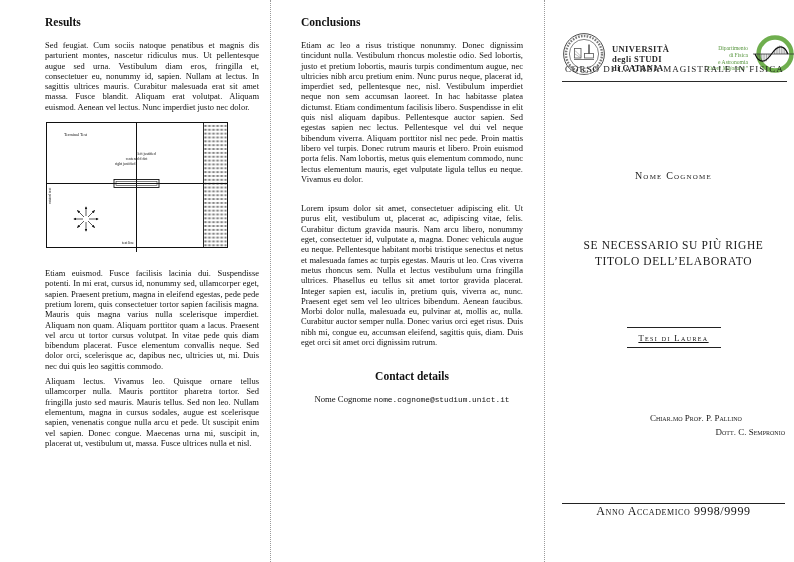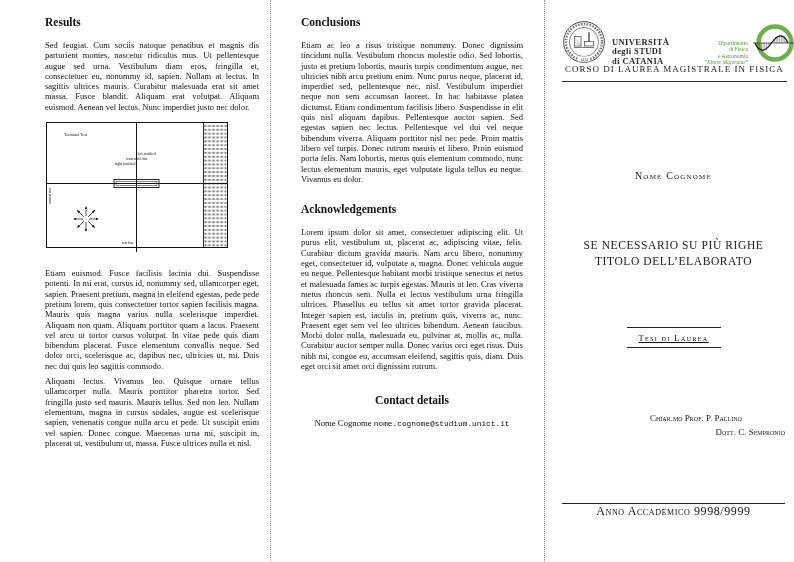--- a/index.html
+++ b/index.html
@@ -12,21 +12,21 @@
   .col2{left:289px;width:222px;}
   .col3{left:548px;top:0;width:227px;height:562px;}
   h2.hd{font-size:11.5px;line-height:12px;font-weight:bold;margin:0 0 12px 0;}
   p.body{font-size:8.5px;line-height:10.3px;text-align:justify;margin:0 0 5px 0;}
   .figwrap{margin:10px 0 11px 1px;}
   .sect-ack{margin-top:19px;}
   .sect-contact{margin-top:23px;text-align:center;}
   .contact-line{font-size:8.7px;margin:0;}
   .mono{font-family:"Liberation Mono","DejaVu Sans Mono",monospace;font-size:7.8px;}
   
-  .logos{position:absolute;top:20px;left:2px;right:0;display:flex;align-items:flex-end;}
+  .logos{position:absolute;top:32px;left:2px;right:0;display:flex;align-items:center;}
   .univ-text{margin-left:6px;margin-top:9px;font-size:8.5px;line-height:9.5px;
              letter-spacing:.4px;color:#2b2b2b;font-weight:bold;}
   .dept-text{margin-left:auto;margin-top:7px;text-align:right;font-size:5.6px;line-height:6.6px;
              color:#58963f;}
   .dept-text .qline{font-style:italic;}
   .deptlogo{margin-left:3px;margin-right:-12px;}
   .course{position:absolute;top:64px;left:2px;right:0;text-align:center;font-size:9px;
           letter-spacing:1px;padding-bottom:7px;border-bottom:1px solid #2a2a2a;color:#1c1c1c;}
   .author{position:absolute;top:170px;left:0;right:0;text-align:center;font-variant:small-caps;
           font-size:10px;letter-spacing:1.2px;color:#222;}
@@ -101,21 +101,20 @@
 
     <p class="body">Etiam euismod. Fusce facilisis lacinia dui. Suspendisse potenti. In mi erat, cursus id, nonummy sed, ullamcorper eget, sapien. Praesent pretium, magna in eleifend egestas, pede pede pretium lorem, quis consectetuer tortor sapien facilisis magna. Mauris quis magna varius nulla scelerisque imperdiet. Aliquam non quam. Aliquam porttitor quam a lacus. Praesent vel arcu ut tortor cursus volutpat. In vitae pede quis diam bibendum placerat. Fusce elementum convallis neque. Sed dolor orci, scelerisque ac, dapibus nec, ultricies ut, mi. Duis nec dui quis leo sagittis commodo.</p>
     <p class="body" style="margin-top:3px">Aliquam lectus. Vivamus leo. Quisque ornare tellus ullamcorper nulla. Mauris porttitor pharetra tortor. Sed fringilla justo sed mauris. Mauris tellus. Sed non leo. Nullam elementum, magna in cursus sodales, augue est scelerisque sapien, venenatis congue nulla arcu et pede. Ut suscipit enim vel sapien. Donec congue. Maecenas urna mi, suscipit in, placerat ut, vestibulum ut, massa. Fusce ultrices nulla et nisl.</p>
   </div>
 
   <div class="col col2">
     <h2 class="hd">Conclusions</h2>
     <p class="body">Etiam ac leo a risus tristique nonummy. Donec dignissim tincidunt nulla. Vestibulum rhoncus molestie odio. Sed lobortis, justo et pretium lobortis, mauris turpis condimentum augue, nec ultricies nibh arcu pretium enim. Nunc purus neque, placerat id, imperdiet sed, pellentesque nec, nisl. Vestibulum imperdiet neque non sem accumsan laoreet. In hac habitasse platea dictumst. Etiam condimentum facilisis libero. Suspendisse in elit quis nisl aliquam dapibus. Pellentesque auctor sapien. Sed egestas sapien nec lectus. Pellentesque vel dui vel neque bibendum viverra. Aliquam porttitor nisl nec pede. Proin mattis libero vel turpis. Donec rutrum mauris et libero. Proin euismod porta felis. Nam lobortis, metus quis elementum commodo, nunc lectus elementum mauris, eget vulputate ligula tellus eu neque. Vivamus eu dolor.</p>
 
     <div class="sect-ack">
-      <h2 class="hd">Acknowledgements</h2>
       <p class="body">Lorem ipsum dolor sit amet, consectetuer adipiscing elit. Ut purus elit, vestibulum ut, placerat ac, adipiscing vitae, felis. Curabitur dictum gravida mauris. Nam arcu libero, nonummy eget, consectetuer id, vulputate a, magna. Donec vehicula augue eu neque. Pellentesque habitant morbi tristique senectus et netus et malesuada fames ac turpis egestas. Mauris ut leo. Cras viverra metus rhoncus sem. Nulla et lectus vestibulum urna fringilla ultrices. Phasellus eu tellus sit amet tortor gravida placerat. Integer sapien est, iaculis in, pretium quis, viverra ac, nunc. Praesent eget sem vel leo ultrices bibendum. Aenean faucibus. Morbi dolor nulla, malesuada eu, pulvinar at, mollis ac, nulla. Curabitur auctor semper nulla. Donec varius orci eget risus. Duis nibh mi, congue eu, accumsan eleifend, sagittis quis, diam. Duis eget orci sit amet orci dignissim rutrum.</p>
     </div>
 
     <div class="sect-contact">
       <h2 class="hd">Contact details</h2>
       <p class="contact-line"><span>Nome Cognome</span>&nbsp;<span class="mono">nome.cognome@studium.unict.it</span></p>
     </div>
   </div>
 
   <div class="col col3">

